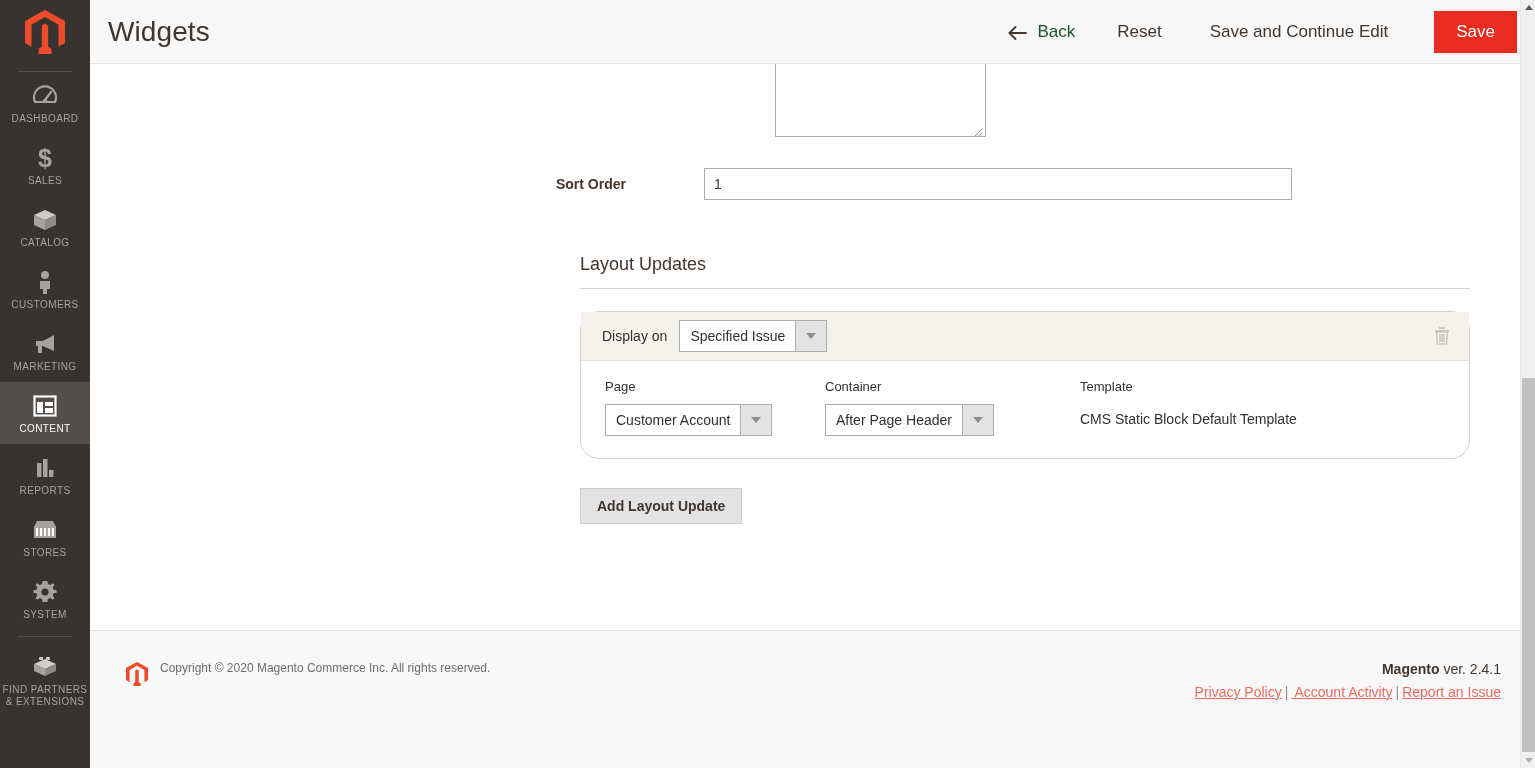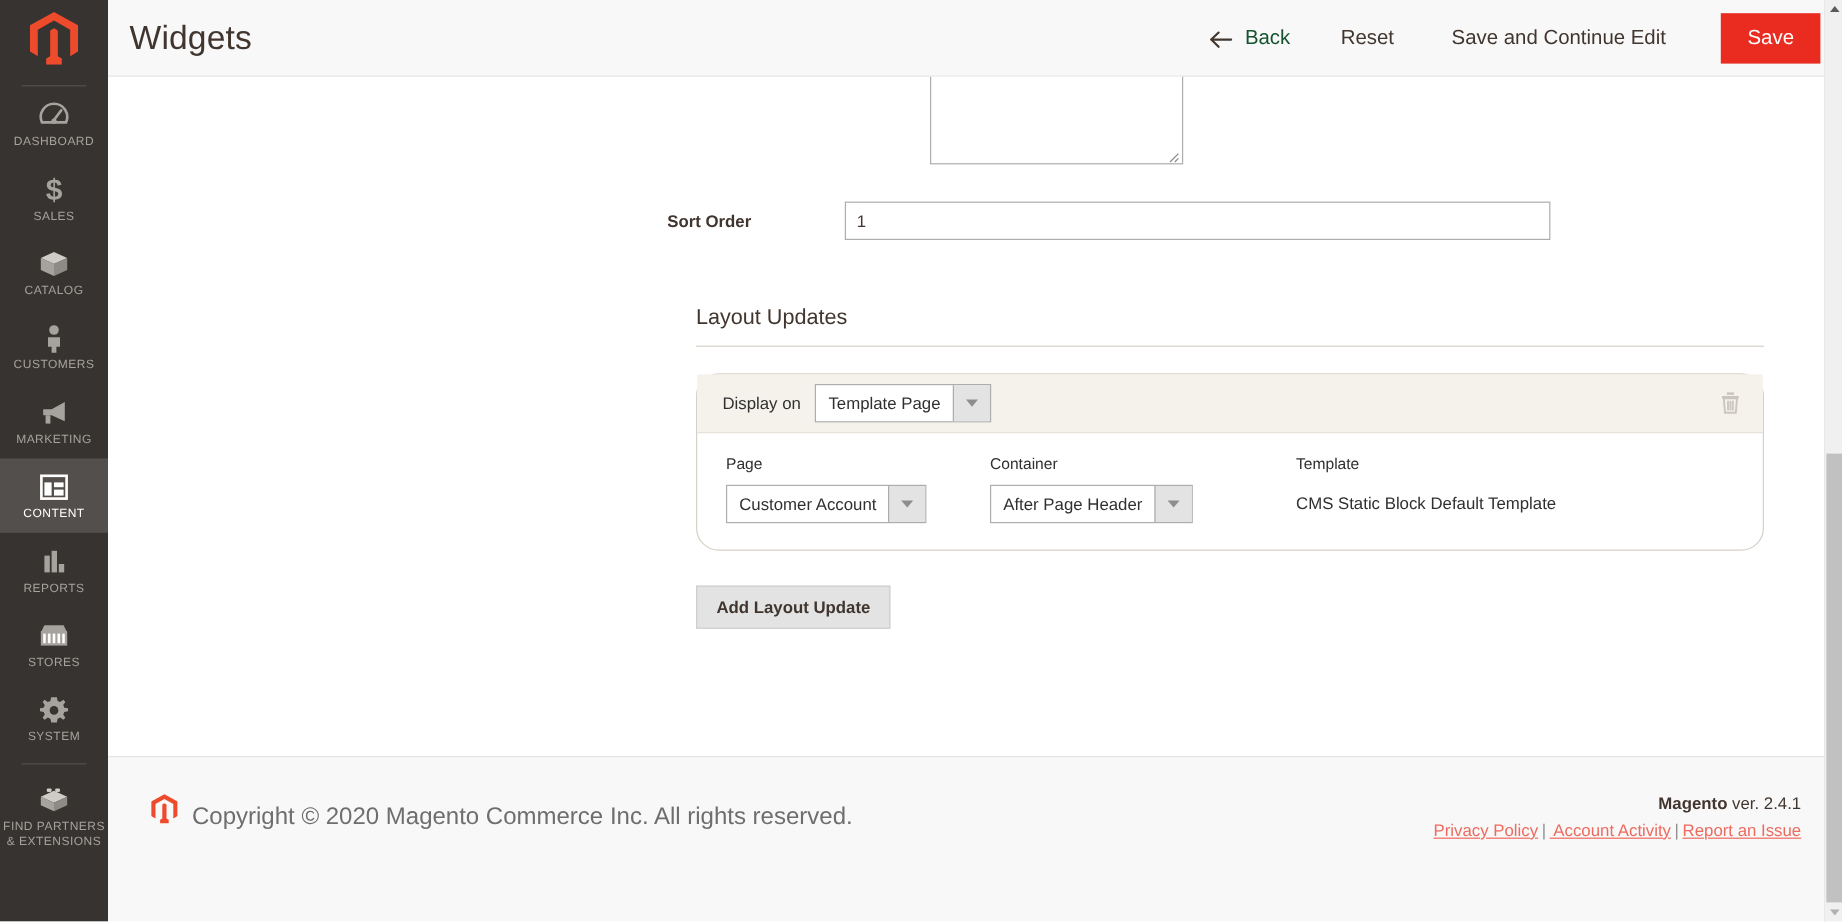--- a/index.html
+++ b/index.html
@@ -231,22 +231,22 @@
     height: 138px;
     background: #f8f8f8;
     border-top: 1px solid #e3e3e3;
   }
   .footer-inner {
     display: flex; align-items: flex-start;
     padding: 30px 34px 0 36px;
     height: 100%;
   }
   .copyright {
-    display: flex; align-items: flex-end; gap: 12px;
-    font-size: 20px; color: #6e6e6e;
+    display: flex; align-items: flex-start; gap: 12px;
+    font-size: 12px; color: #6e6e6e;
   }
   .footer-right {
     margin-left: auto; text-align: right;
   }
   .ver-line { font-size: 14px; color: #41362f; margin-bottom: 7px; }
   .ver-line b { font-weight: bold; }
   .footer-links { font-size: 14px; color: #6e6e6e; }
   .footer-links a {
     color: #ee6a5f; text-decoration: underline;
   }
@@ -441,21 +441,21 @@
       </div>
 
       <div style="margin:54px 65px 0 490px;">
         <h2 class="section-title">Layout Updates</h2>
         <div class="section-rule"></div>
 
         <div class="lu-box" style="margin-top:22px;border-radius:19px;">
           <div class="lu-head">
             <span class="lu-head-label">Display on</span>
             <div class="select">
-              <span class="val">Template Page</span>
+              <span class="val">Specified Issue</span>
               <span class="caret">
                   <i class="caret-glyph"></i>
                 </span>
             </div>
             <button class="trash-btn">
               <span>
                 <svg width="18" height="20" viewBox="0 0 18 20">
                   <rect x="6" y="1" width="6" height="2" fill="#cbc6bd"></rect>
                   <rect x="2" y="4" width="14" height="2" fill="#cbc6bd"></rect>
                   <path d="M3.5 6 h11 l-1 12 h-9 z" fill="none" stroke="#cbc6bd" stroke-width="1.6"></path>

